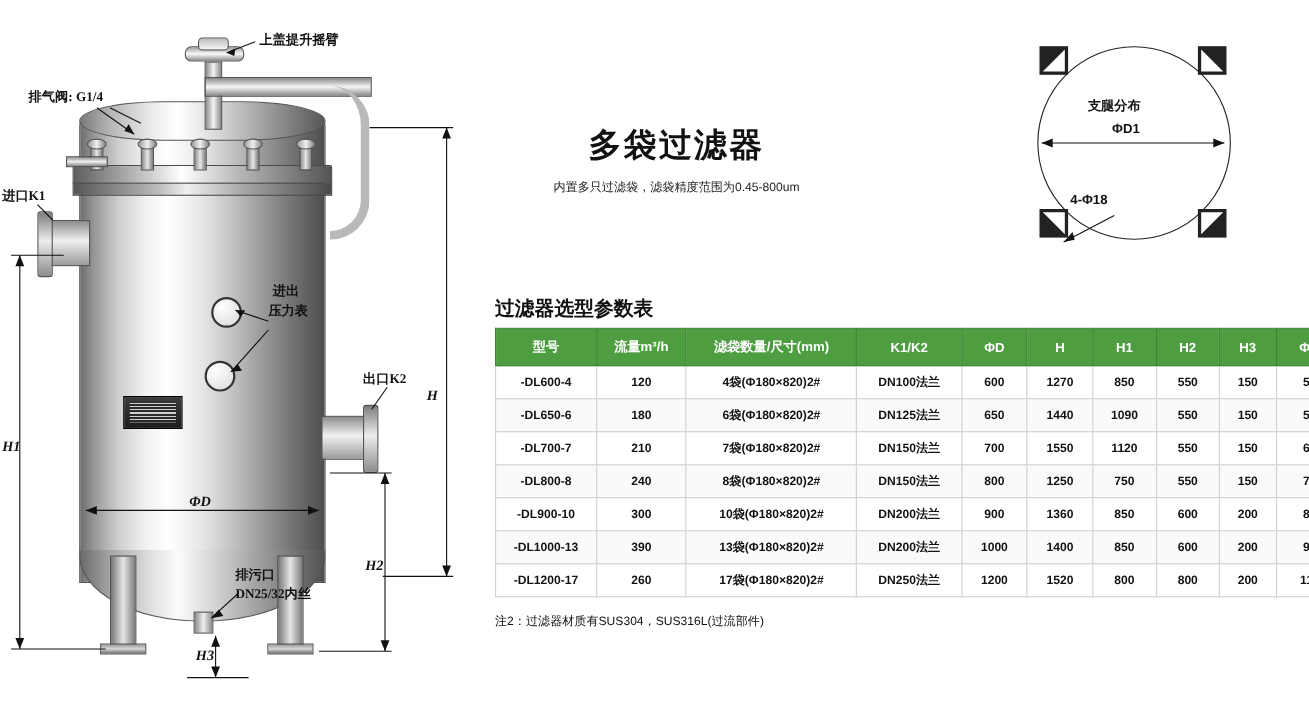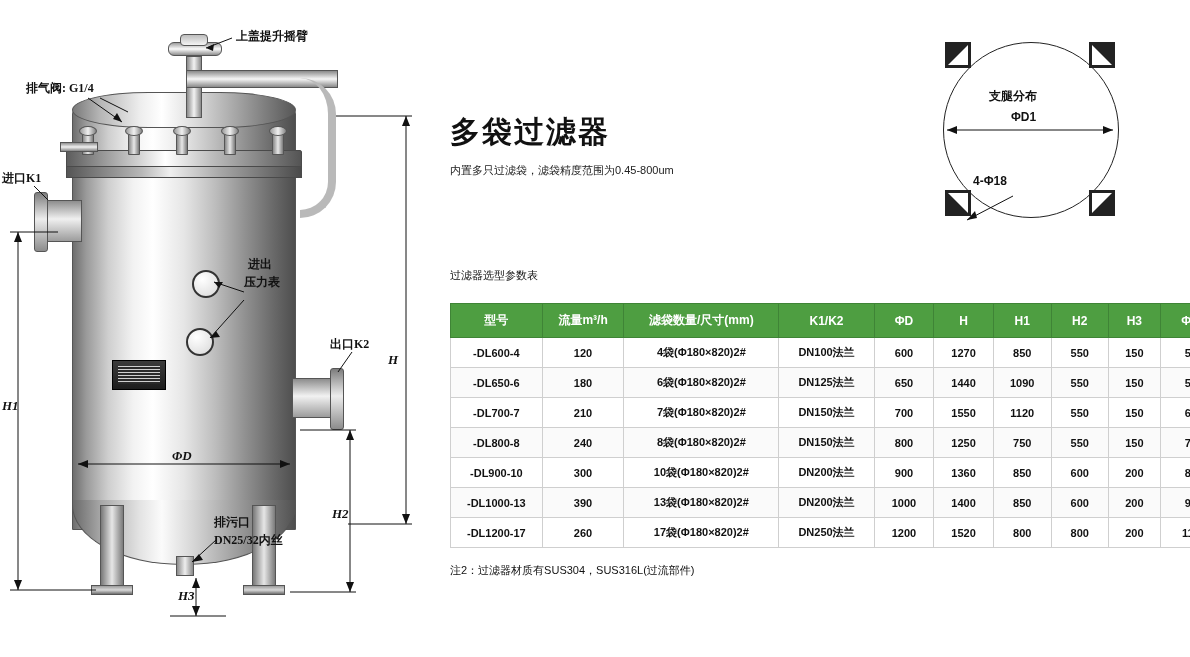--- a/index.html
+++ b/index.html
@@ -136,37 +136,37 @@
     border:1px solid #555;
   }
   .drain{
     position:absolute;left:176px;top:556px;width:16px;height:18px;
     background:linear-gradient(to right,#8a8a8a,#eee,#8a8a8a);
     border:1px solid #555;
   }
   .arrow-svg{position:absolute;left:0;top:0;width:440px;height:657px;pointer-events:none;}
 
   
-  #titleblock{left:450px;top:112px;width:330px;}
+  #titleblock{left:450px;top:112px;width:330px;text-align:center;}
   #titleblock .t{font-size:30px;font-weight:bold;letter-spacing:2px;color:#111;}
   #titleblock .s{font-size:11px;margin-top:10px;color:#222;}
 
   
   #legplan{left:905px;top:24px;width:250px;height:250px;}
   .circle{
     position:absolute;left:38px;top:18px;width:174px;height:174px;
     border:1px solid #222;border-radius:50%;
   }
   .sq{position:absolute;width:26px;height:26px;background:#222;}
   .sq:after{content:"";position:absolute;left:3px;top:3px;border-left:20px solid transparent;border-bottom:20px solid #fff;}
   .plan-label{position:absolute;font-size:12px;font-weight:bold;white-space:nowrap;}
 
   
   #tablewrap{left:450px;top:268px;width:722px;}
-  .tbl-title{font-size:11px;font-weight:normal;margin-bottom:20px;color:#111;}
+  .tbl-title{font-size:18px;font-weight:bold;margin-bottom:6px;color:#111;}
   table{border-collapse:collapse;width:778px;font-size:11px;}
   thead th{
     background:#4e9e41;color:#fff;font-weight:bold;font-size:12px;
     border:1px solid #3f8436;padding:8px 2px;text-align:center;white-space:nowrap;
   }
   tbody td{
     border:1px solid #cfcfcf;padding:7px 2px;text-align:center;
     font-weight:bold;font-size:11px;color:#111;white-space:nowrap;
   }
   tbody tr:nth-child(odd){background:#ffffff;}

